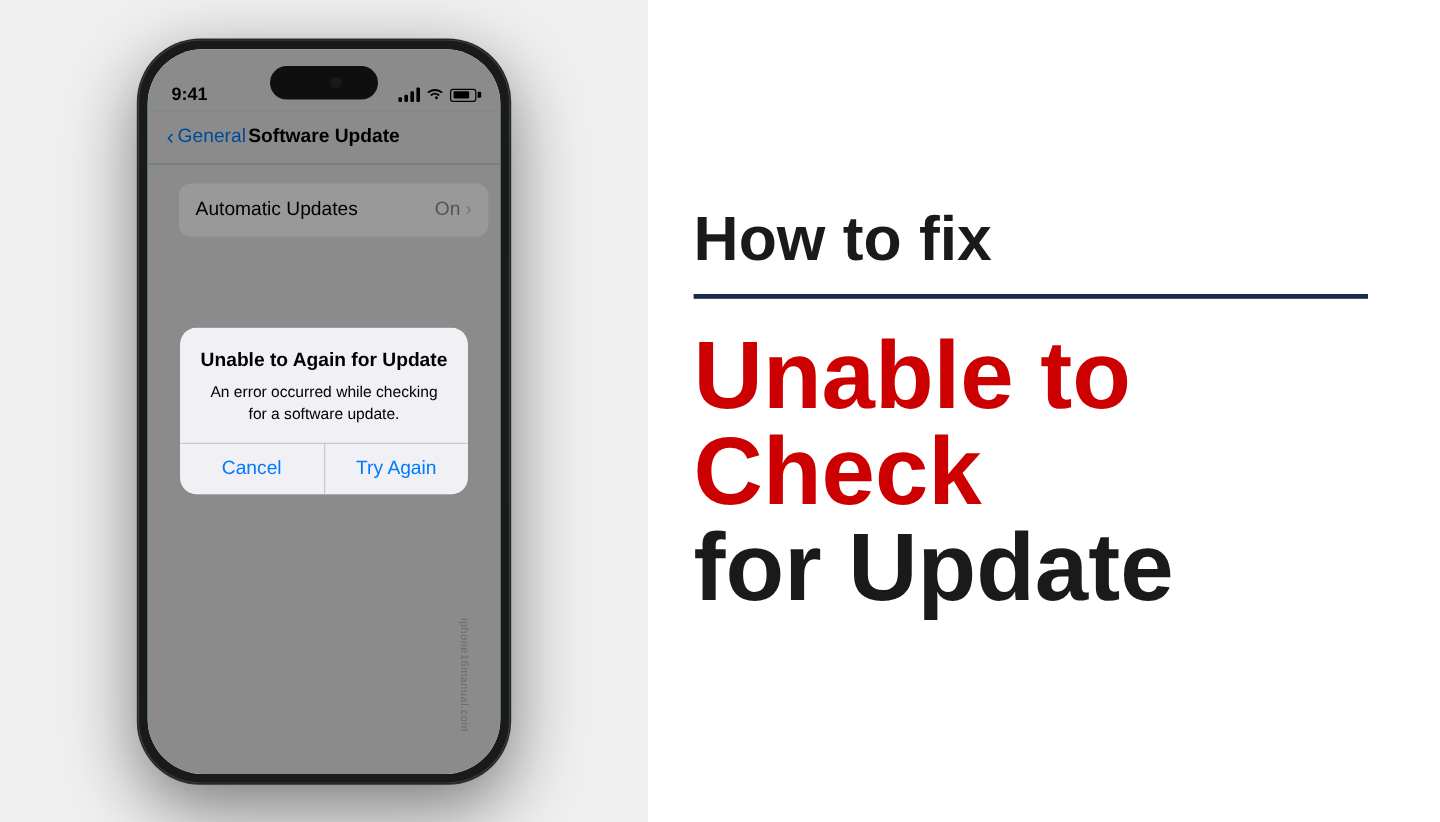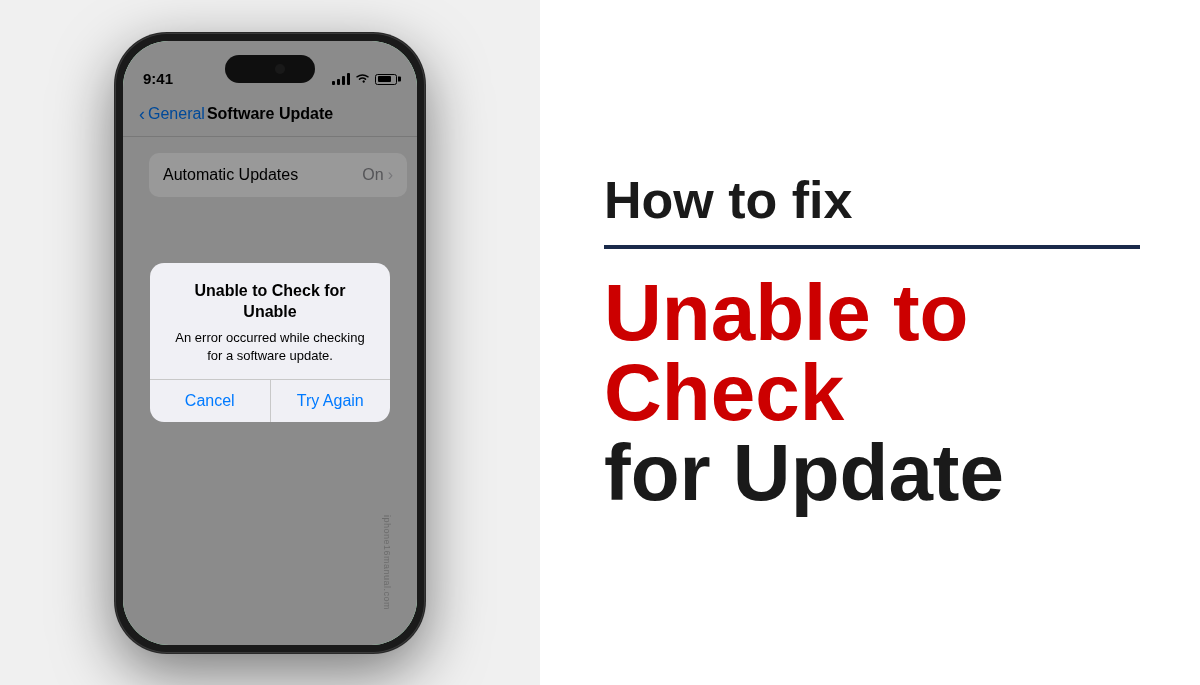--- a/index.html
+++ b/index.html
@@ -301,21 +301,21 @@
       letter-spacing: 0.5px;
     }
 
     
     .right-section {
       width: 660px;
       height: 481px;
       display: flex;
       flex-direction: column;
       justify-content: center;
-      padding: 60px 60px 60px 64px;
+      padding: 60px 60px 60px 38px;
       background: #fff;
     }
 
     .how-to-fix {
       font-size: 52px;
       font-weight: 700;
       color: #1a1a1a;
       margin-bottom: 16px;
       line-height: 1.1;
     }
@@ -389,21 +389,21 @@
           <div class="settings-row-value">
             <span>On</span>
             <span class="settings-chevron">›</span>
           </div>
         </div>
       </div>
 
       <div class="alert-overlay">
         <div class="alert-box">
           <div class="alert-content">
-            <div class="alert-title">Unable to Check for Unable</div>
+            <div class="alert-title">Unable to Again for Update</div>
             <div class="alert-message">An error occurred while checking for a software update.</div>
           </div>
           <div class="alert-buttons">
             <div class="alert-btn">Cancel</div>
             <div class="alert-btn">Try Again</div>
           </div>
         </div>
       </div>
 
       <div class="watermark">iphone16manual.com</div>

